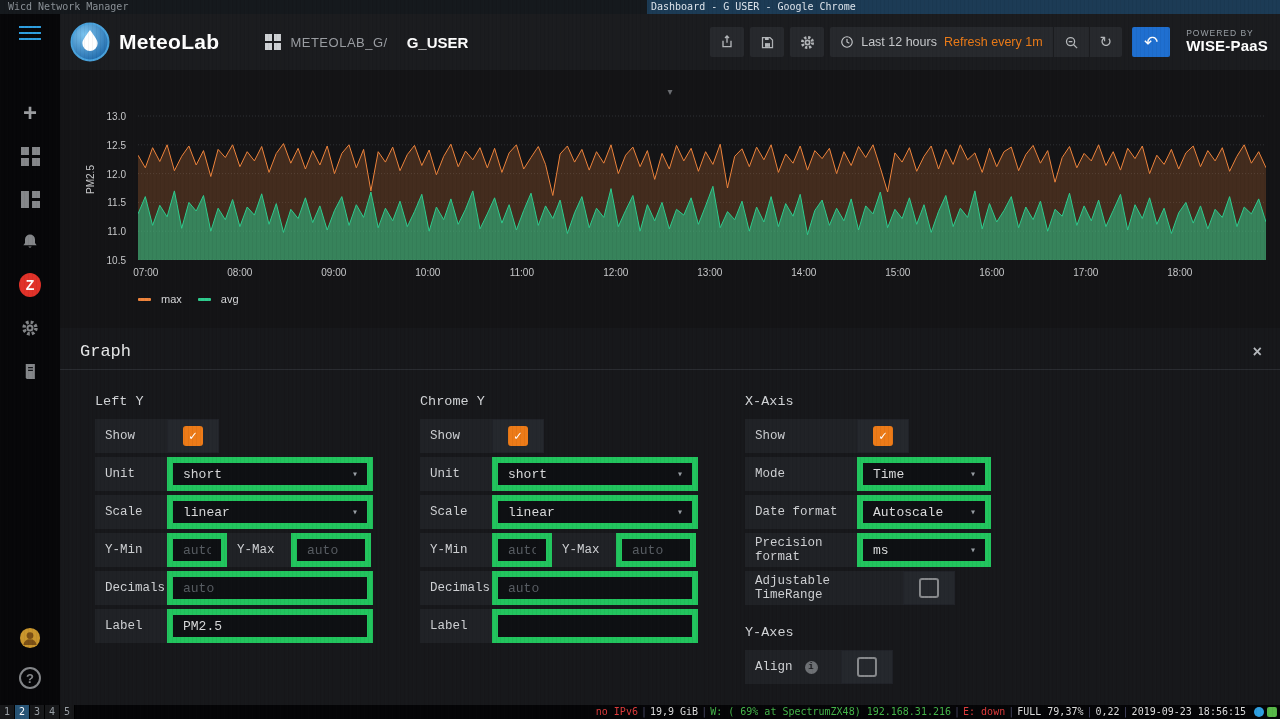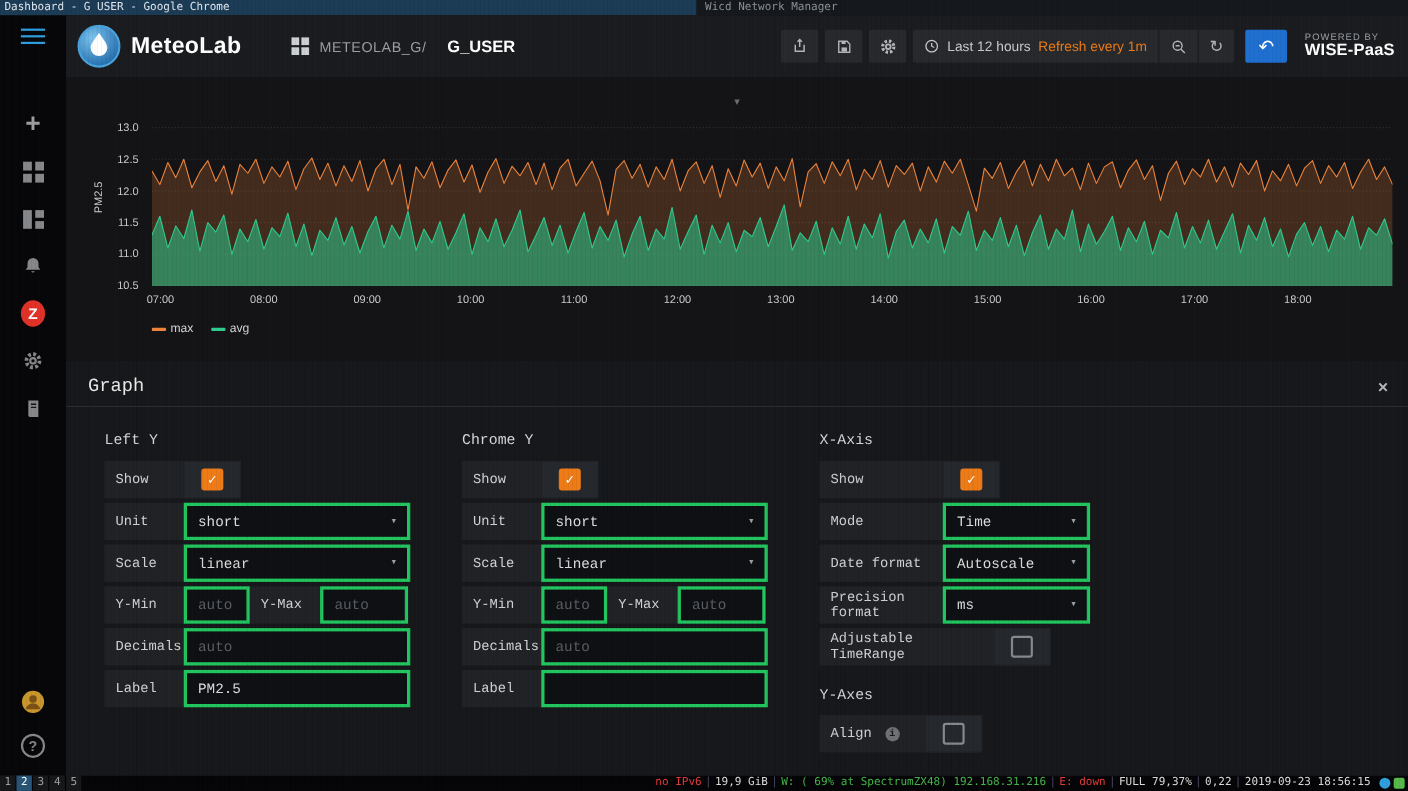--- a/index.html
+++ b/index.html
@@ -57,40 +57,40 @@
   .panel-caret { position:absolute; top:16px; left:50%; transform:translateX(-50%); color:#6a6c70; font-size:10px; cursor:pointer; }
   .chart { position:absolute; top:40px; left:0; right:0; bottom:0; }
   .yaxis-title { position:absolute; left:2px; top:64px; width:56px; text-align:center; transform:rotate(-90deg); font-size:10px; color:#c9cacc; }
   .yticks { position:absolute; left:26px; top:0; width:46px; height:150px; }
   .yt { position:absolute; right:6px; font-size:10px; color:#c9cacc; }
   .plot { position:absolute; left:78px; right:14px; top:0; height:150px; }
   .plot svg { width:100%; height:100%; display:block; }
   .xticks { position:absolute; left:78px; right:14px; top:157px; height:13px; }
   .xt { position:absolute; transform:translateX(-50%); font-size:10px; color:#c9cacc; white-space:nowrap; }
   .legend { position:absolute; left:78px; top:183px; display:flex; gap:16px; }
-  .leg { display:flex; align-items:center; gap:4px; font-size:11px; color:#d5d6d8; cursor:pointer; }
+  .leg { display:flex; align-items:center; gap:10px; font-size:11px; color:#d5d6d8; cursor:pointer; }
   .leg .sw { width:13px; height:3px; border-radius:1px; }
 
   
   .editor { flex:1; background:#17181b; min-height:0;font-family:Liberation Mono, monospace; }
   .editor-head { display:flex; align-items:flex-end; height:42px; padding:0 18px 0 20px; border-bottom:1px solid #2a2c31; }
   .panel-type { font-size:17px; color:#e6e7e8; margin:0 26px 8px 0; font-weight:400; }
   .tabs { display:flex; align-items:stretch; }
   .tab { padding:12px 16px 12px; font-size:12.5px; color:#9aa0a6; border-top:2px solid transparent; cursor:pointer; }
   .tab.active { color:#ededee; border-top:2px solid #f0681e; background:#1f2125; border-left:1px solid #2a2c31; border-right:1px solid #2a2c31; margin-bottom:-1px; }
   .close-btn { margin-left:auto; color:#b6b9bd; font-size:16px; font-weight:700; margin-bottom:8px; cursor:pointer; line-height:1; }
 
   .editor-body { display:flex; gap:47px; padding:20px 0 0 35px; }
   .col { width:278px; }
   .col.xcol { width:246px; }
   .section-h { font-size:13.5px; color:#d2d4d7; margin:4px 0 10px; font-weight:400; }
   .section-h.second { margin-top:20px; }
   .frow { display:flex; margin-bottom:4px; }
   .flabel { height:34px; background:#202226; color:#cfd1d4; font-size:12.5px; display:flex; align-items:center; padding:0 10px; flex-shrink:0; }
-  .ffield { height:34px; background:#0e1013; border:3px solid #22c55e; display:flex; align-items:center; padding:0 10px; font-size:13px; color:#dadbdc; position:relative; cursor:pointer; }
+  .ffield { height:34px; background:#0e1013; border:6px solid #22c55e; display:flex; align-items:center; padding:0 10px; font-size:13px; color:#dadbdc; position:relative; cursor:pointer; }
   .ffield input { background:transparent; border:none; outline:none; color:#dadbdc; font:inherit; width:100%; }
   .ffield input::placeholder { color:#585d63; }
   .caret { position:absolute; right:9px; color:#9aa0a6; font-size:10px; }
   .checkcell { width:52px; height:34px; background:#25282d; border:1px solid #212329; display:flex; align-items:center; justify-content:center; cursor:pointer; }
   .cb { width:20px; height:20px; border-radius:3px; display:flex; align-items:center; justify-content:center; }
   .cb.on { background:#ed7b18; color:#fff; font-size:13px; font-weight:700; }
   .cb.off { border:2px solid #87898c; }
   .lw { width:72px; } .fw { width:206px; }
   .fw2a { width:60px; } .lw2 { width:64px; } .fw2b { width:80px; }
   .xlw { width:112px; } .xfw { width:134px; }
@@ -114,22 +114,22 @@
   .noise { position:absolute; inset:0; z-index:60; pointer-events:none; opacity:.5;
     background:
       repeating-linear-gradient(90deg, rgba(0,0,0,0.09) 0 1px, transparent 1px 4px),
       repeating-linear-gradient(90deg, rgba(255,255,255,0.01) 0 1px, transparent 1px 7px);
   }
 </style>
 </head>
 <body>
 
 <div class="taskbar">
+  <div class="task other">Wicd Network Manager</div>
   <div class="task active">Dashboard - G USER - Google Chrome</div>
-  <div class="task other">Wicd Network Manager</div>
 </div>
 
 <div class="app">
 
   <aside class="sidebar">
     <div class="burger">
         <i></i>
       </div>
     <div class="side-icons">
       <div class="sicon plus">+</div>

